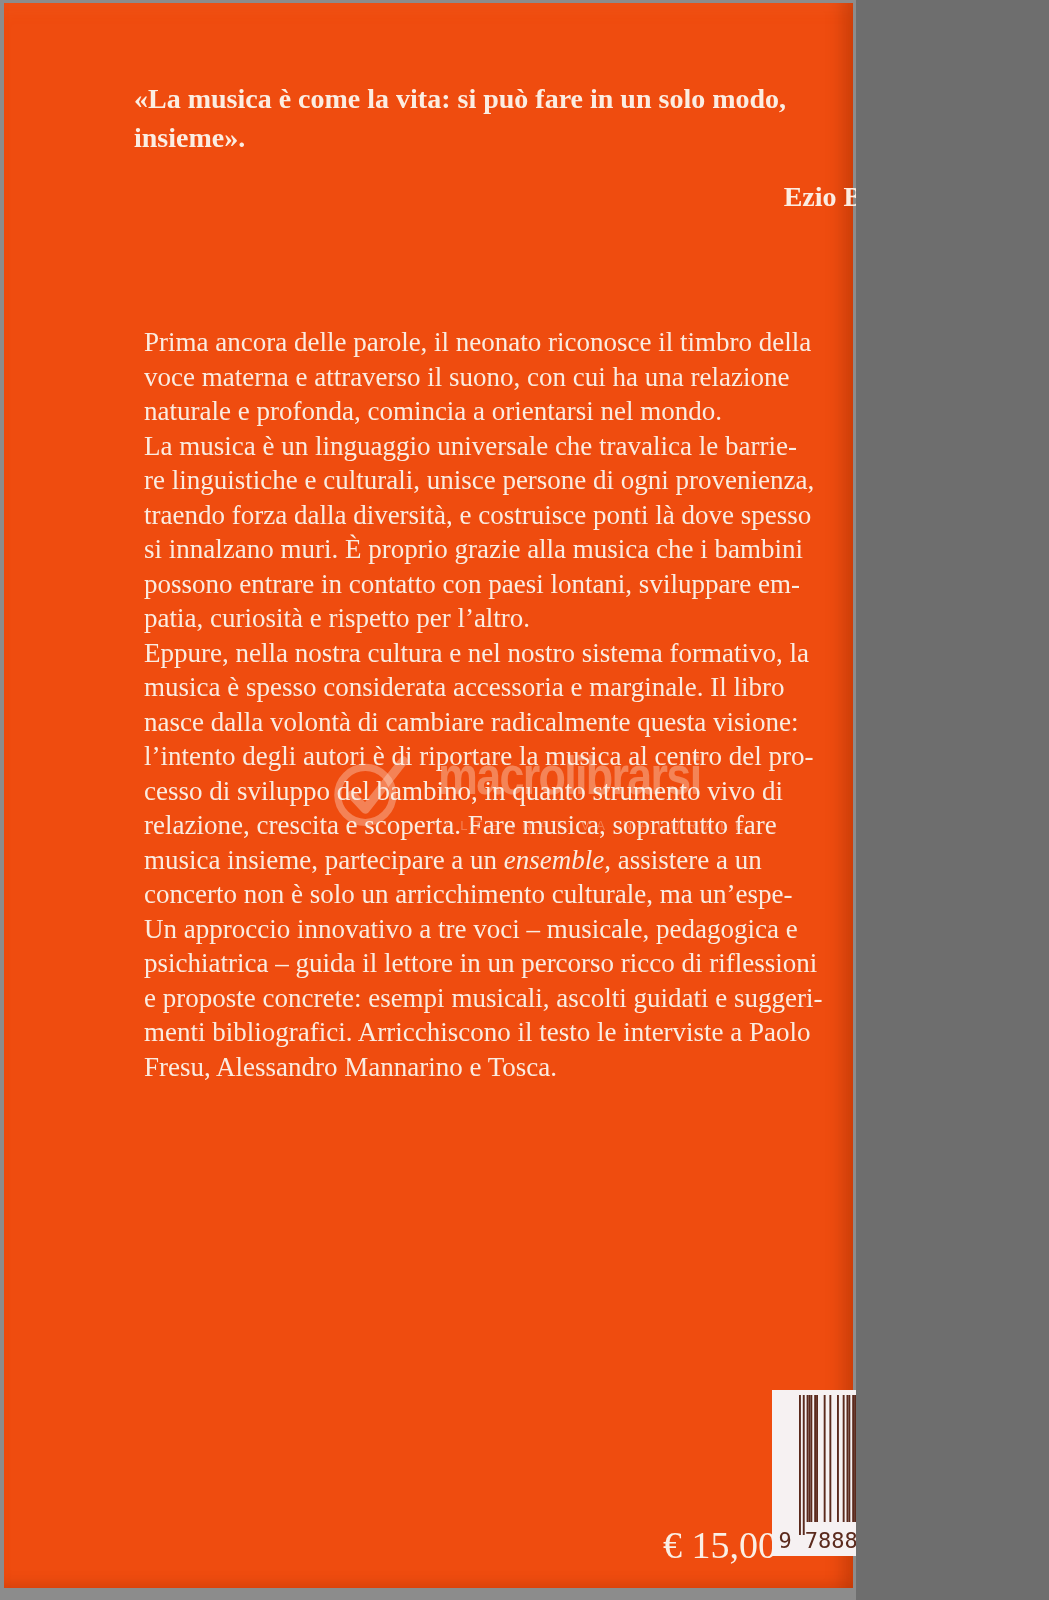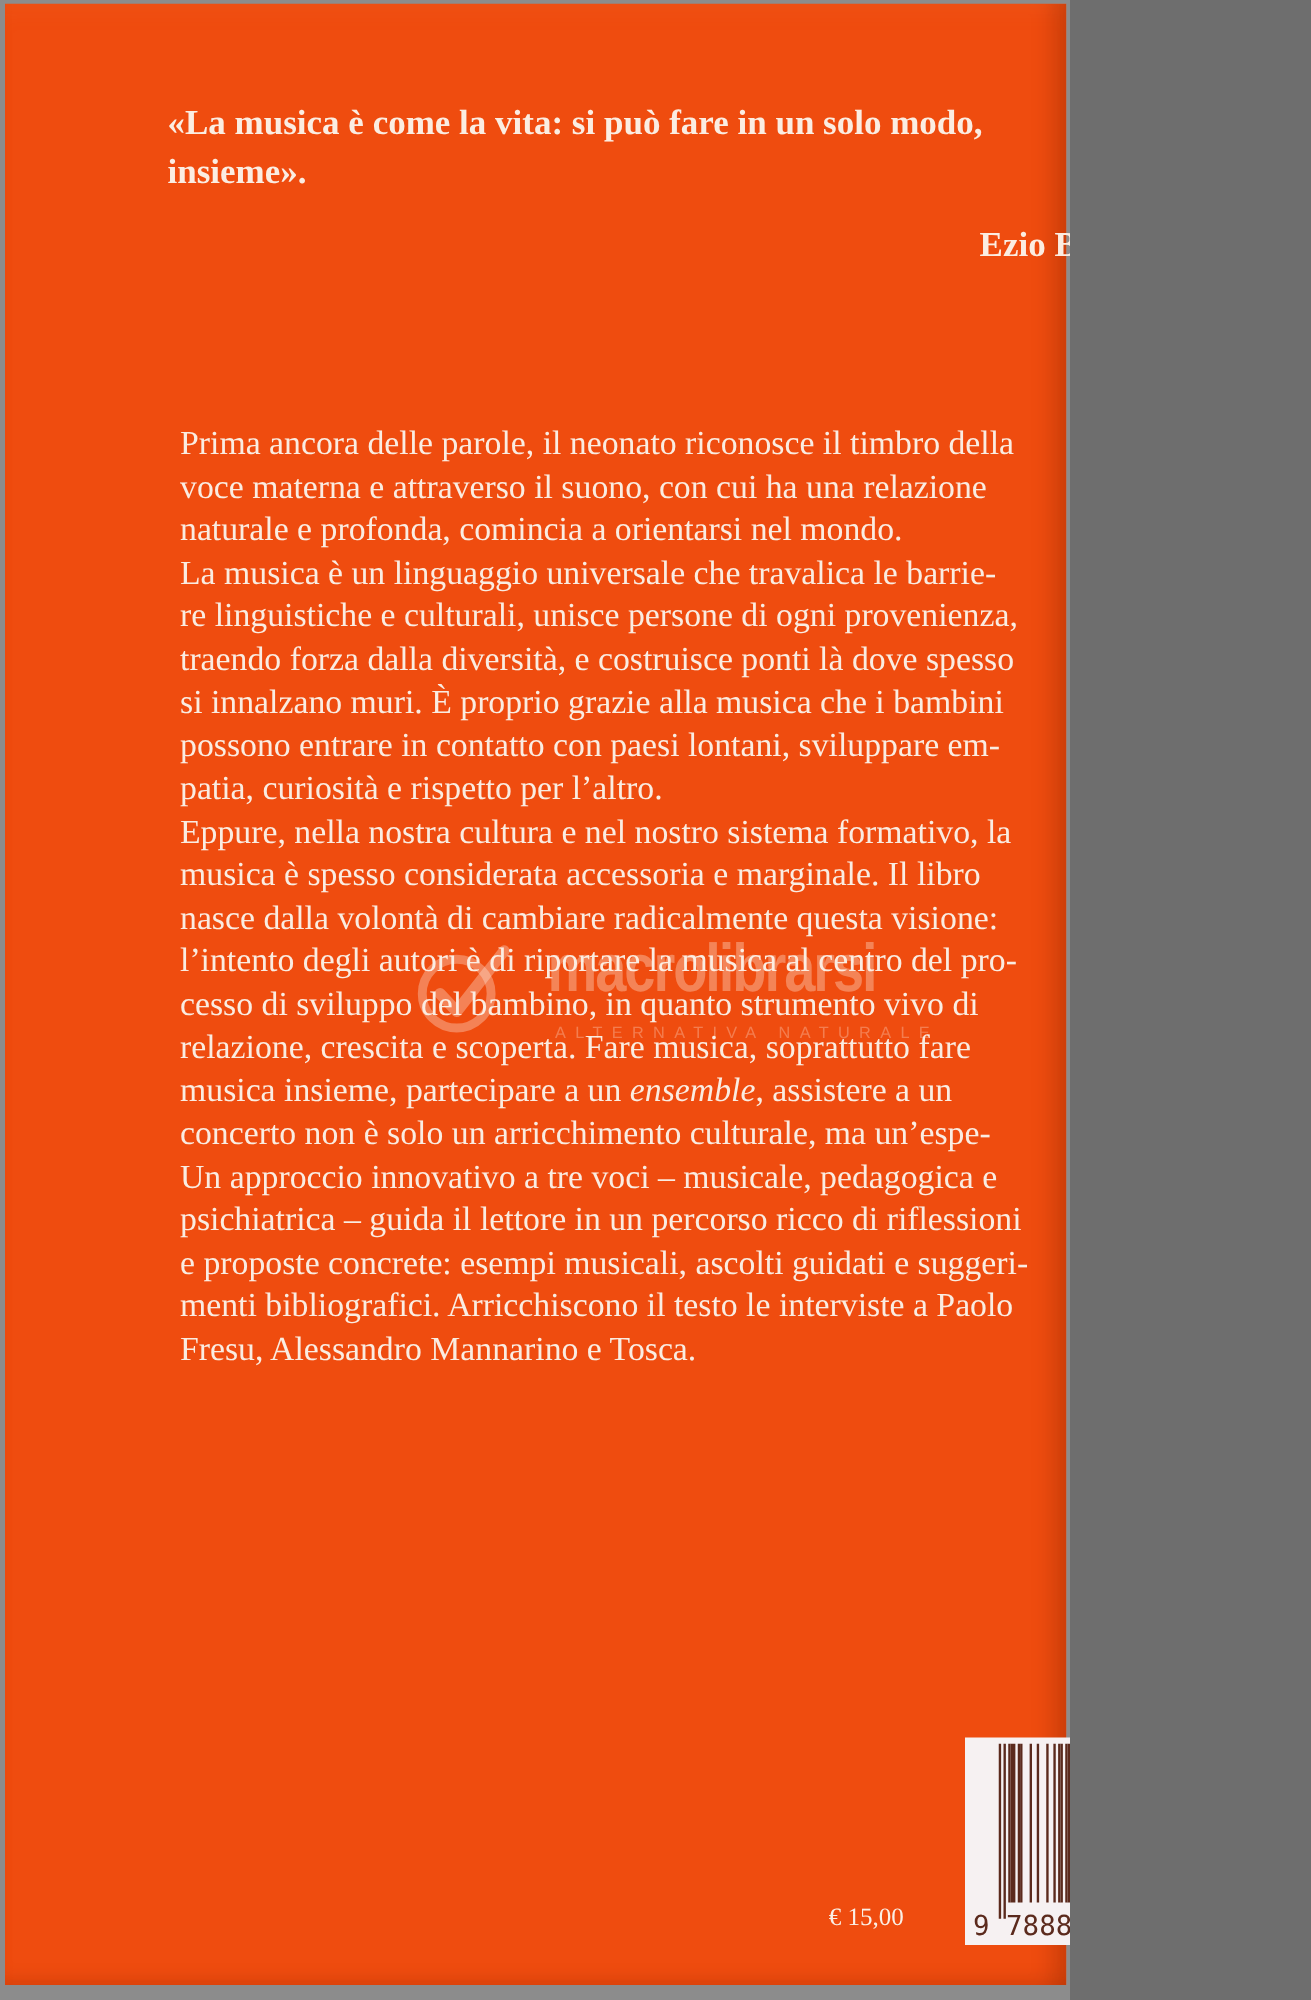--- a/index.html
+++ b/index.html
@@ -20,38 +20,38 @@
   
   .watermark{position:absolute;left:330px;top:744px;display:flex;gap:28px;align-items:flex-start;
              pointer-events:none;}
   .wm-logo{margin-top:8px;overflow:visible;}
   .wm-name{display:inline-block;font-family:"Liberation Sans","DejaVu Sans",sans-serif;font-weight:bold;
            font-size:54px;line-height:56px;letter-spacing:-2px;color:rgba(255,240,230,.34);
            transform:scaleX(.83);transform-origin:left top;}
   .wm-tagline{font-family:"Liberation Sans","DejaVu Sans",sans-serif;font-size:13px;
               letter-spacing:7.5px;color:rgba(255,240,230,.30);padding-left:6px;margin-top:15px;}
   
-  .price{position:absolute;left:659px;top:1520px;color:#FAEFE5;font-size:20px;}
+  .price{position:absolute;left:659px;top:1520px;color:#FAEFE5;font-size:38px;}
   .barcode-box{position:absolute;left:768px;top:1387px;width:225px;height:166px;background:#F6F1F2;}
   .barcode-box svg{display:block;width:225px;height:166px;}
 </style>
 </head>
 <body>
 
 <div class="page">
   <div class="cover">
 
     <div class="quote">
       <div class="qline">«La musica è come la vita: si può fare in un solo modo,</div>
       <div class="qline">insieme».</div>
       <div class="attr">Ezio Bosso</div>
     </div>
 
     <div class="bodytext">
-        <div class="bl" style="word-spacing: 0px; margin-top: 12px;">Prima ancora delle parole, il neonato riconosce il timbro della</div>
+        <div class="bl" style="word-spacing: 0px;">Prima ancora delle parole, il neonato riconosce il timbro della</div>
         <div class="bl" style="word-spacing: 0px;">voce materna e attraverso il suono, con cui ha una relazione</div>
         <div class="bl endp">naturale e profonda, comincia a orientarsi nel mondo.</div>
         <div class="bl" style="word-spacing: 0px;">La musica è un linguaggio universale che travalica le barrie-</div>
         <div class="bl" style="word-spacing: 0px;">re linguistiche e culturali, unisce persone di ogni provenienza,</div>
         <div class="bl" style="word-spacing: 0px;">traendo forza dalla diversità, e costruisce ponti là dove spesso</div>
         <div class="bl" style="word-spacing: 0px;">si innalzano muri. È proprio grazie alla musica che i bambini</div>
         <div class="bl" style="word-spacing: 0px;">possono entrare in contatto con paesi lontani, sviluppare em-</div>
         <div class="bl endp">patia, curiosità e rispetto per l’altro.</div>
         <div class="bl" style="word-spacing: 0px;">Eppure, nella nostra cultura e nel nostro sistema formativo, la</div>
         <div class="bl" style="word-spacing: 0px;">musica è spesso considerata accessoria e marginale. Il libro</div>

